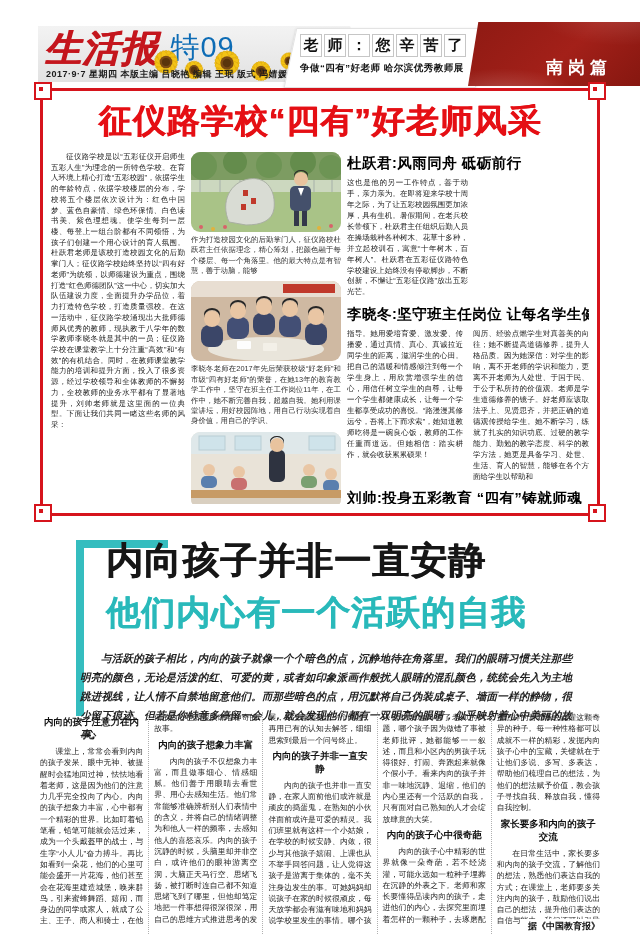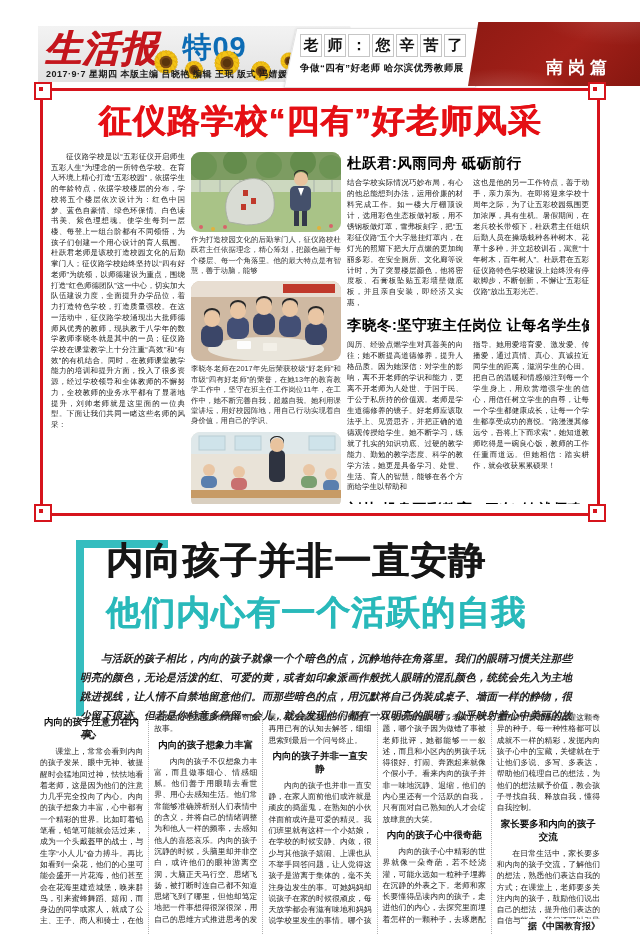--- a/index.html
+++ b/index.html
@@ -7,21 +7,21 @@
   .page{position:relative;width:640px;height:938px;background:#fff;overflow:hidden;}
 
   
   .header{position:absolute;left:0;top:0;width:640px;height:88px;}
   .mast-strip{position:absolute;left:38px;top:26px;width:332px;height:56px;
     background:linear-gradient(180deg,#f3f3f3,#e2e2e2);
     clip-path:polygon(0 0,94% 0,100% 100%,0 100%);}
   .masthead{position:absolute;left:44px;top:24px;white-space:nowrap;}
   .mast-script{font-family:"Liberation Serif",serif;font-style:italic;font-weight:bold;
     font-size:37px;color:#c4161d;letter-spacing:1px;text-shadow:1px 0 0 #c4161d;}
-  .mast-page{font-size:29px;font-weight:700;color:#0d6cb5;margin-left:20px;vertical-align:4px;letter-spacing:1px;}
+  .mast-page{font-size:29px;font-weight:400;color:#0d6cb5;margin-left:8px;vertical-align:4px;letter-spacing:1px;}
   .dateline{position:absolute;left:46px;top:68px;font-size:9px;font-weight:700;color:#1c1c1c;letter-spacing:0.5px;white-space:nowrap;}
   .sun{position:absolute;pointer-events:none;}
   .center-banner{position:absolute;left:300px;top:34px;width:175px;}
   .center-banner::before{content:"";position:absolute;left:-10px;top:-6px;width:190px;height:58px;
     background:#fff;border:1px solid #e3e3e3;transform:skewX(-12deg);box-shadow:0 1px 3px rgba(0,0,0,0.15);}
   .ban-cells{position:relative;display:flex;gap:2px;}
   .ban-cell{width:20px;height:21px;border:1px solid #c6c6c6;background:#fff;display:flex;align-items:center;justify-content:center;
     font-family:"Liberation Serif",serif;font-weight:bold;font-size:15px;color:#141414;}
   .ban-sub{position:relative;margin-top:5px;font-size:9.5px;font-weight:800;color:#111;white-space:nowrap;letter-spacing:0.5px;}
   .section-block{position:absolute;left:468px;top:22px;width:172px;height:64px;
@@ -261,30 +261,29 @@
           </svg>
         </div>
 
       </div>
 
       <div class="articles">
 
           <article class="sub-article">
             <h3 class="sub-title">杜跃君:风雨同舟 砥砺前行</h3>
             <div class="two-col">
-              <p class="colp">结合学校实际情况巧妙布局，有心的他总能想到办法，运用价廉的材料完成工作。如一楼大厅棚顶设计，选用彩色生态板做衬板，用不锈钢板做灯罩，雪弗板刻字，把“五彩征仪路”五个大字悬挂灯罩内，在灯光的照耀下把大厅点缀的更加绚丽多彩。在安全厕所、文化廊等设计时，为了突显楼层颜色，他将密度板、石膏板坠贴五彩墙壁做底板，并且亲自安装，即经济又实惠，</p>
               <p class="colp">这也是他的另一工作特点，善于动手，亲力亲为。在即将迎来学校十周年之际，为了让五彩校园氛围更加浓厚，具有生机。暑假期间，在老兵校长带领下，杜跃君主任组织后勤人员在操场栽种各种树木、花草十多种，并立起校训石，寓意“十年树木，百年树人”。杜跃君在五彩征仪路特色学校建设上始终没有停歇脚步，不断创新，不懈让“五彩征仪路”放出五彩光芒。</p>
             </div>
           </article>
 
           <article class="sub-article">
             <h3 class="sub-title">李晓冬:坚守班主任岗位 让每名学生健康成长</h3>
             <div class="two-col">
+              <p class="colp">指导。她用爱培育爱、激发爱、传播爱，通过真情、真心、真诚拉近同学生的距离，滋润学生的心田。把自己的温暖和情感倾注到每一个学生身上，用欣赏增强学生的信心，用信任树立学生的自尊，让每一个学生都健康成长，让每一个学生都享受成功的喜悦。“路漫漫其修远兮，吾将上下而求索”，她知道教师吃得是一碗良心饭，教师的工作任重而道远。但她相信：踏实耕作，就会收获累累硕果！</p>
               <p class="colp">阅历、经验点燃学生对真善美的向往；她不断提高道德修养，提升人格品质。因为她深信：对学生的影响，离不开老师的学识和能力，更离不开老师为人处世、于国于民、于公于私所持的价值观。老师是学生道德修养的镜子。好老师应该取法乎上、见贤思齐，并把正确的道德观传授给学生。她不断学习，练就了扎实的知识功底、过硬的教学能力、勤勉的教学态度、科学的教学方法，她更是具备学习、处世、生活、育人的智慧，能够在各个方面给学生以帮助和</p>
-              <p class="colp">指导。她用爱培育爱、激发爱、传播爱，通过真情、真心、真诚拉近同学生的距离，滋润学生的心田。把自己的温暖和情感倾注到每一个学生身上，用欣赏增强学生的信心，用信任树立学生的自尊，让每一个学生都健康成长，让每一个学生都享受成功的喜悦。“路漫漫其修远兮，吾将上下而求索”，她知道教师吃得是一碗良心饭，教师的工作任重而道远。但她相信：踏实耕作，就会收获累累硕果！</p>
             </div>
           </article>
 
           <article class="sub-article">
             <h3 class="sub-title">刘帅:投身五彩教育 “四有”铸就师魂</h3>
 
           </article>
         </div>
     </div>
   </section>

